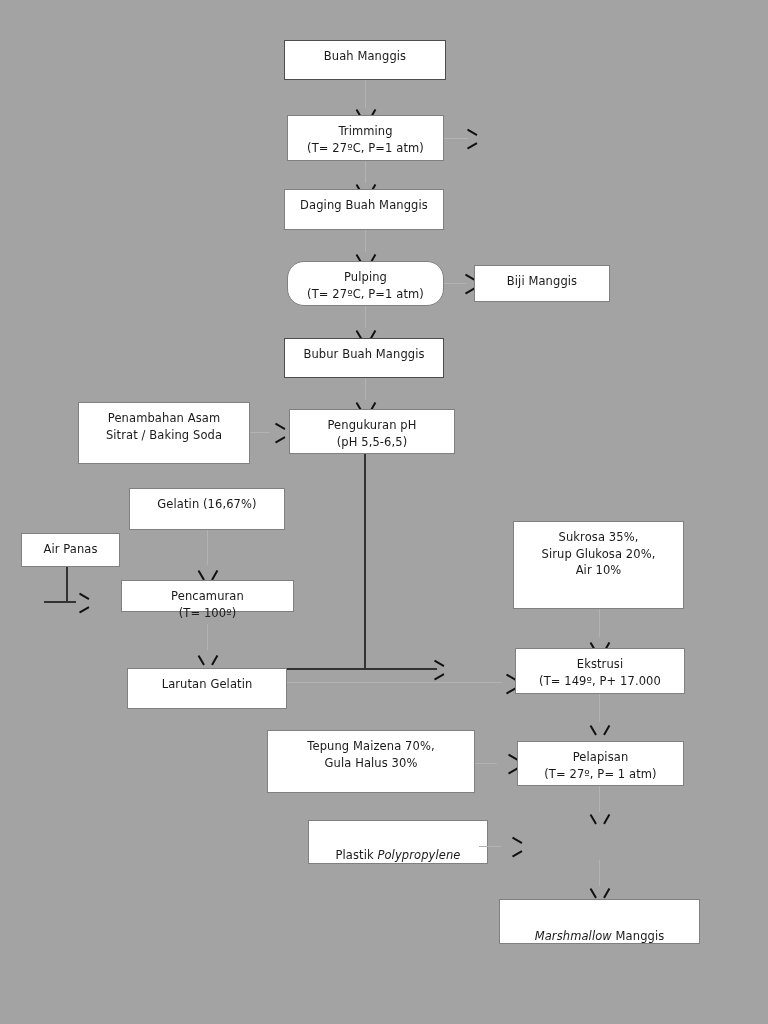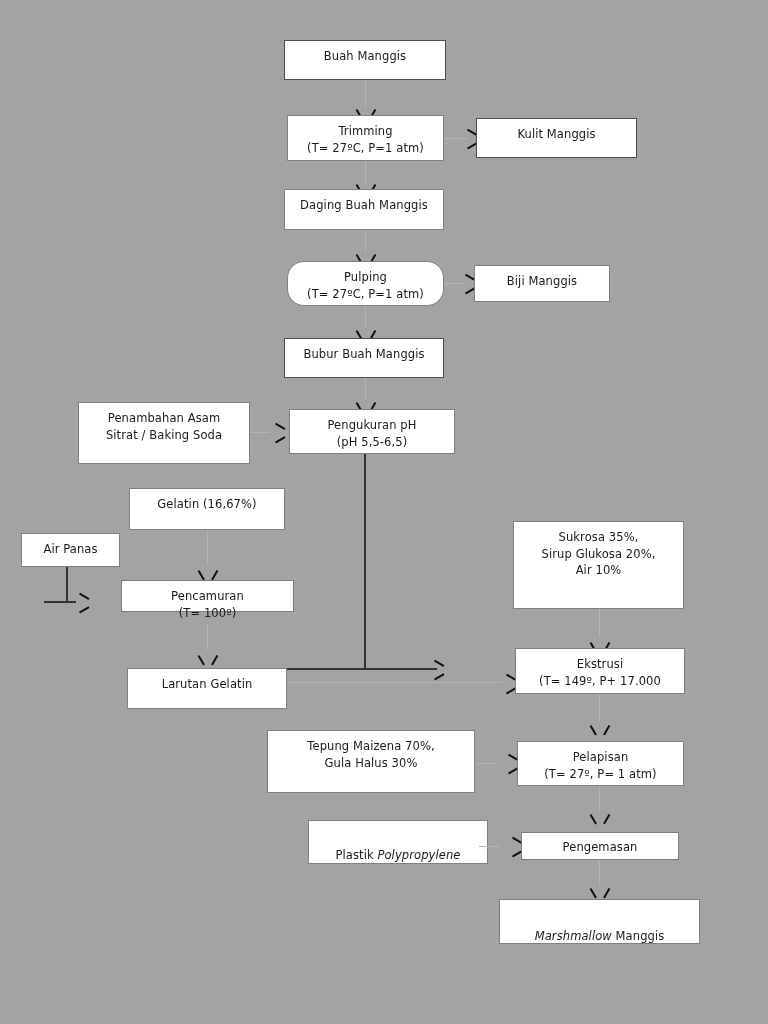--- a/index.html
+++ b/index.html
@@ -75,21 +75,20 @@
   <div class="box dark" style="left:284px; top:40px; width:162px; height:40px;">Buah Manggis</div>
 
   <div class="conn v" style="left:365px; top:80px; height:28px;"></div>
   <div class="arrow down" style="left:365px; top:117px;"></div>
 
   <div class="box" style="left:287px; top:115px; width:157px; height:46px;">Trimming
 (T= 27ºC, P=1 atm)</div>
 
   <div class="conn h" style="left:444px; top:138px; width:24px;"></div>
   <div class="arrow right" style="left:476px; top:138px;"></div>
-  <div class="box dark" style="left:476px; top:118px; width:161px; height:40px;">Kulit Manggis</div>
 
   <div class="conn v" style="left:365px; top:161px; width:1px; height:22px;"></div>
   <div class="arrow down" style="left:365px; top:192px;"></div>
 
   <div class="box" style="left:284px; top:189px; width:160px; height:41px;">Daging Buah Manggis</div>
 
   <div class="conn v" style="left:365px; top:230px; height:22px;"></div>
   <div class="arrow down" style="left:365px; top:262px;"></div>
 
   <div class="box" style="left:287px; top:261px; width:157px; height:45px;border-radius:17px;">Pulping
@@ -168,21 +167,20 @@
   <div class="conn v" style="left:599px; top:786px; height:26px;"></div>
   <div class="arrow down" style="left:599px; top:822px;"></div>
 
   <div class="box" style="left:308px; top:820px; width:180px; height:44px; padding-top:9px;">
     <span>Plastik </span><span class="it">Polypropylene</span>
   </div>
 
   <div class="conn h" style="left:479px; top:846px; width:22px;"></div>
   <div class="arrow right" style="left:521px; top:846px;"></div>
 
-  <div class="box" style="left:521px; top:832px; width:158px; height:28px; padding-top:6px;">Pengemasan</div>
 
   <div class="conn v" style="left:599px; top:860px; height:26px;"></div>
   <div class="arrow down" style="left:599px; top:896px;"></div>
 
   <div class="box" style="left:499px; top:899px; width:201px; height:45px; padding-top:11px;">
     <span class="it">Marshmallow</span><span> Manggis</span>
   </div>
 
 </div>
 

